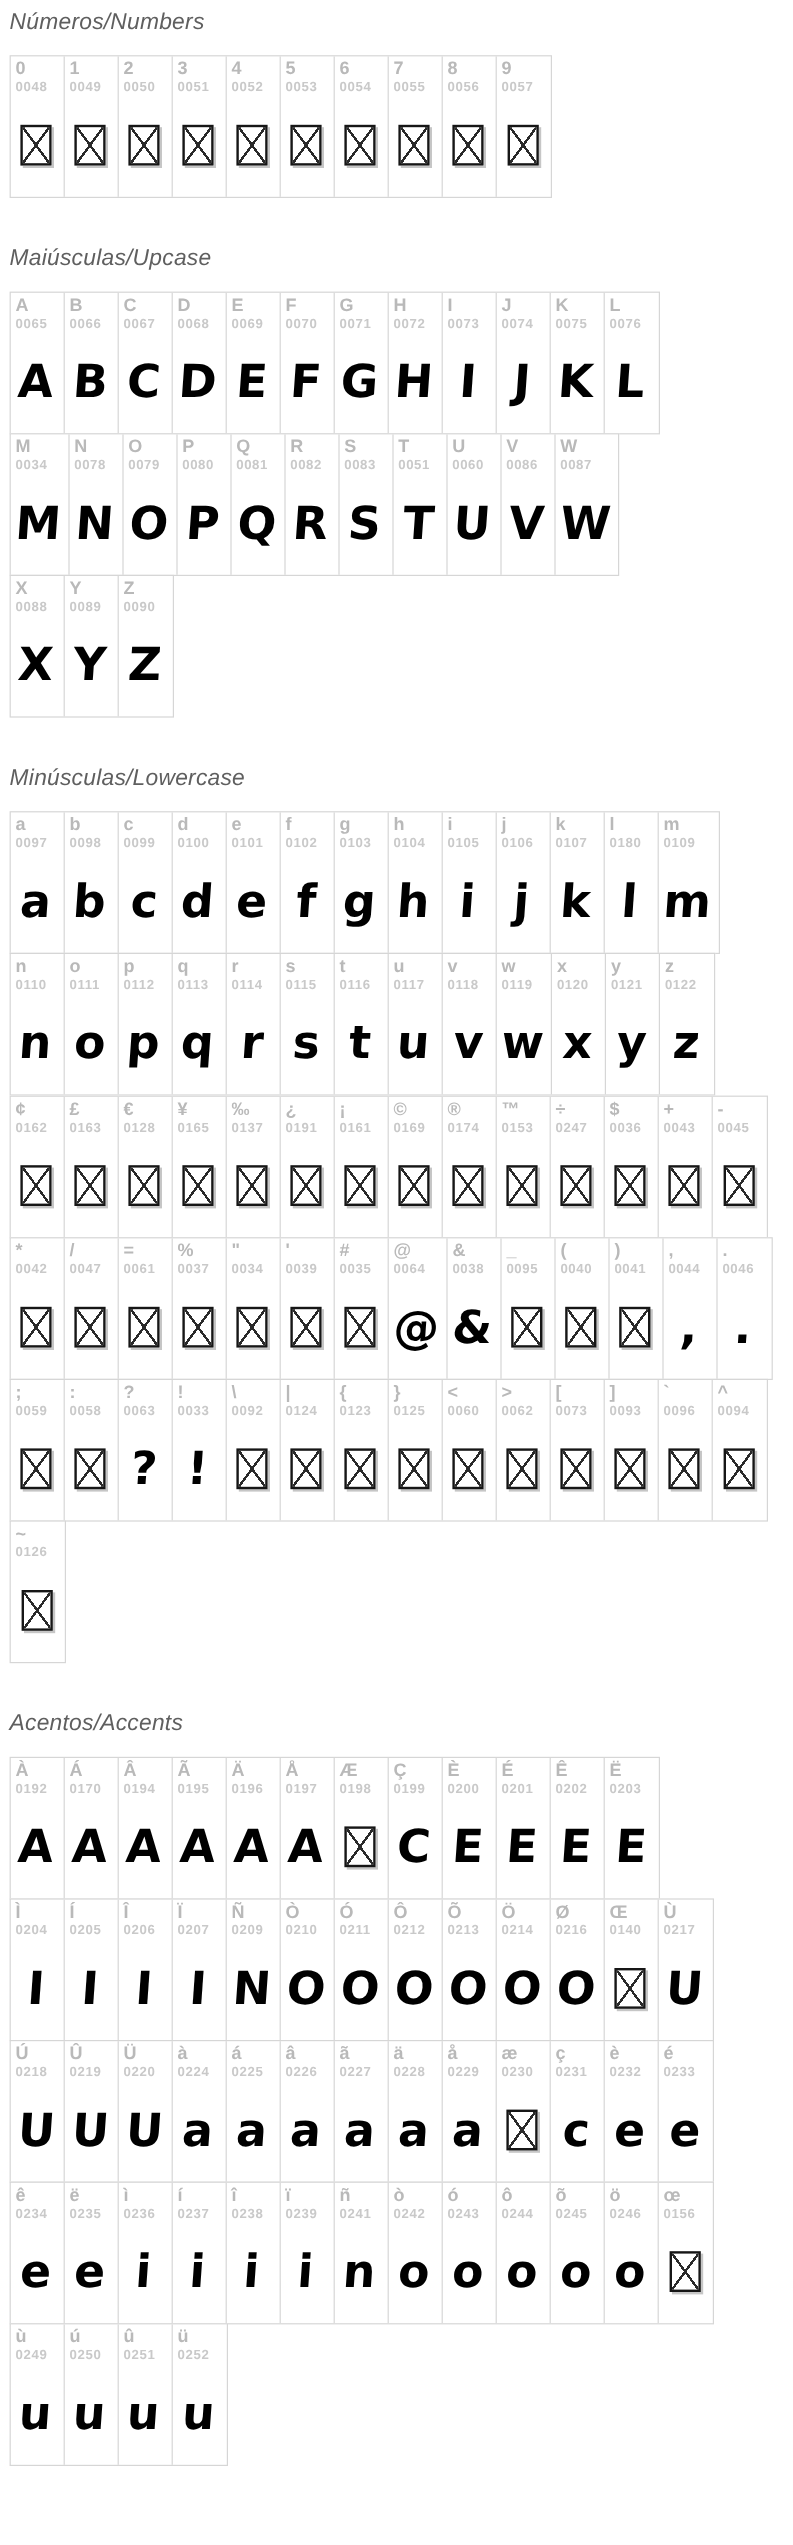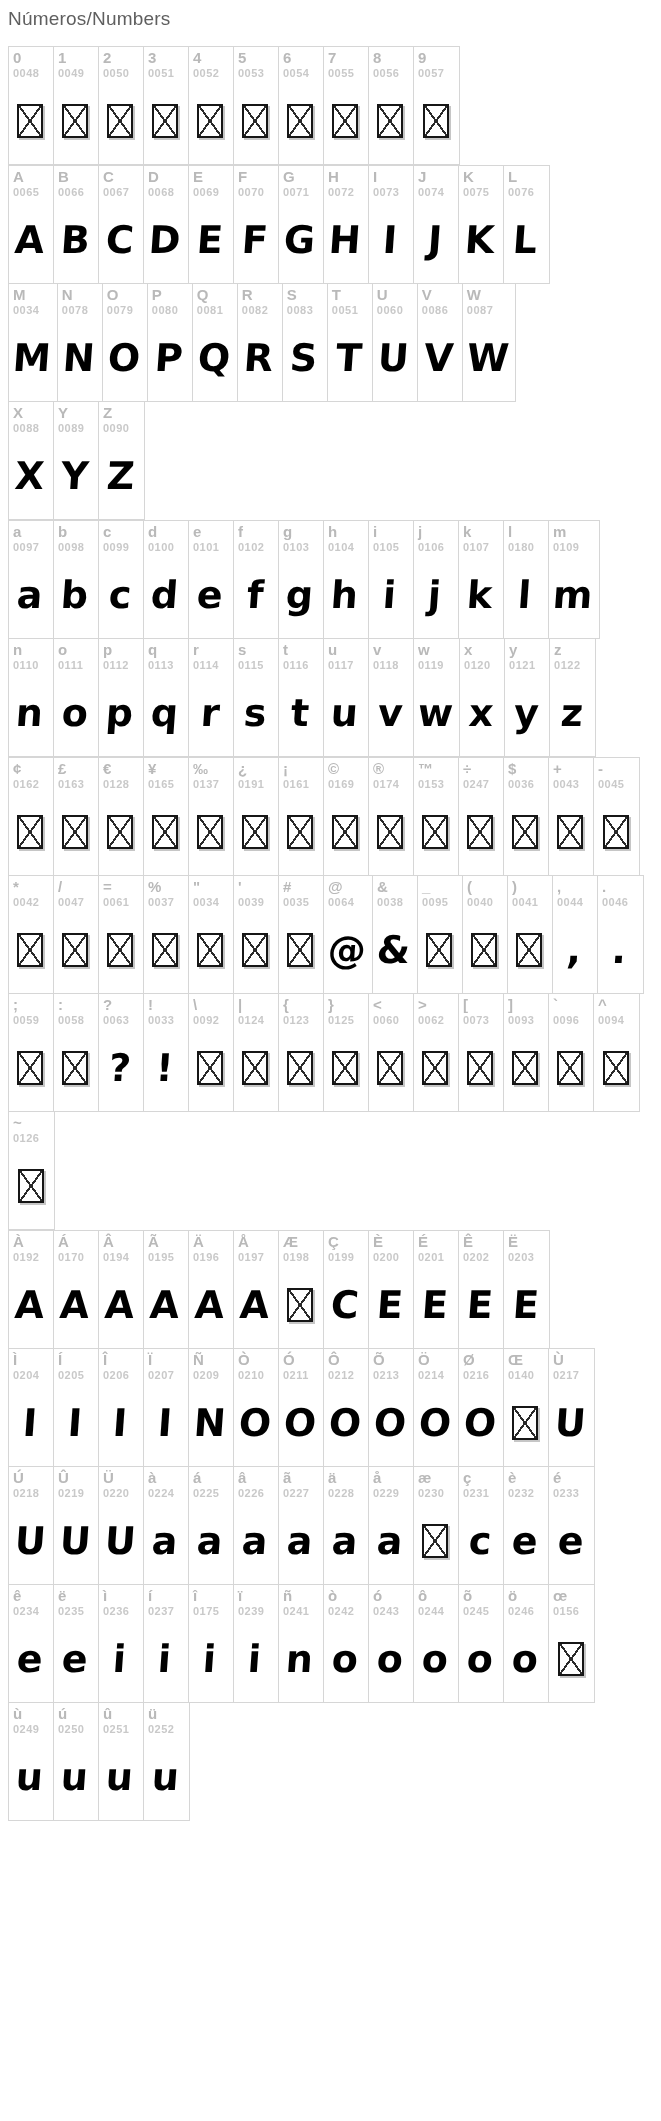--- a/index.html
+++ b/index.html
@@ -9,20 +9,21 @@
     font-family: "Liberation Sans", sans-serif;
     padding: 8px 0 20px 8px;
   }
   .section { display: block; }
   .section-title {
     font-size: 19px;
     font-weight: 400;
     color: #5f5f5f;
     letter-spacing: 0.2px;
     margin: 40px 0 16px 0;
+    font-style: italic;
   }
   .section:first-child .section-title { margin-top: 0; }
   .grid-row {
     display: flex;
     width: max-content;
     border: 1px solid #d6d6d6;
     background: #ffffff;
   }
   .grid-row + .grid-row { margin-top: -1px; }
   .cell {
@@ -144,20 +145,21 @@
         <div class="cell">
           <div class="cell-char">9</div>
           <div class="cell-code">0057</div>
           <div class="glyph-area">
             <div class="missing-box"></div>
           </div>
         </div>
       </div>
     </div>
     <div class="section">
+      <div class="section-title">Maiúsculas/Upcase</div>
       <div class="grid-row">
         <div class="cell">
           <div class="cell-char">A</div>
           <div class="cell-code">0065</div>
           <div class="glyph-area">
             <div class="glyph">A</div>
           </div>
         </div>
         <div class="cell">
           <div class="cell-char">B</div>
@@ -334,20 +336,21 @@
         <div class="cell">
           <div class="cell-char">Z</div>
           <div class="cell-code">0090</div>
           <div class="glyph-area">
             <div class="glyph">Z</div>
           </div>
         </div>
       </div>
     </div>
     <div class="section">
+      <div class="section-title">Minúsculas/Lowercase</div>
       <div class="grid-row">
         <div class="cell">
           <div class="cell-char">a</div>
           <div class="cell-code">0097</div>
           <div class="glyph-area">
             <div class="glyph">a</div>
           </div>
         </div>
         <div class="cell">
           <div class="cell-char">b</div>
@@ -833,20 +836,21 @@
         <div class="cell">
           <div class="cell-char">~</div>
           <div class="cell-code">0126</div>
           <div class="glyph-area">
             <div class="missing-box"></div>
           </div>
         </div>
       </div>
     </div>
     <div class="section">
+      <div class="section-title">Acentos/Accents</div>
       <div class="grid-row">
         <div class="cell">
           <div class="cell-char">À</div>
           <div class="cell-code">0192</div>
           <div class="glyph-area">
             <div class="glyph">A</div>
           </div>
         </div>
         <div class="cell">
           <div class="cell-char">Á</div>
@@ -1136,21 +1140,21 @@
         </div>
         <div class="cell">
           <div class="cell-char">í</div>
           <div class="cell-code">0237</div>
           <div class="glyph-area">
             <div class="glyph">i</div>
           </div>
         </div>
         <div class="cell">
           <div class="cell-char">î</div>
-          <div class="cell-code">0175</div>
+          <div class="cell-code">0238</div>
           <div class="glyph-area">
             <div class="glyph">i</div>
           </div>
         </div>
         <div class="cell">
           <div class="cell-char">ï</div>
           <div class="cell-code">0239</div>
           <div class="glyph-area">
             <div class="glyph">i</div>
           </div>

